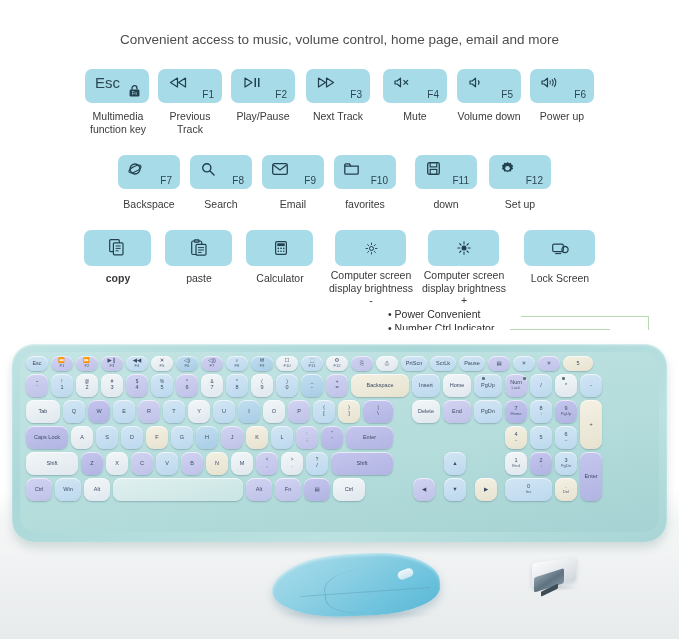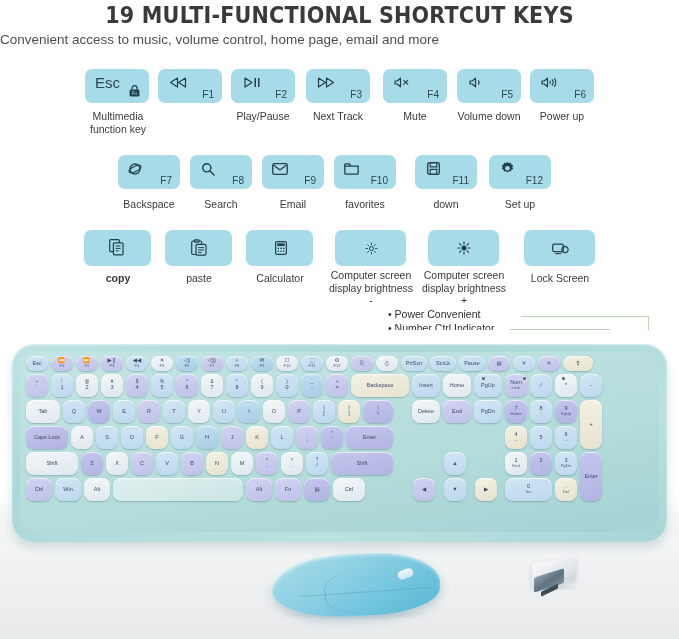--- a/index.html
+++ b/index.html
@@ -19,20 +19,21 @@
   
   .title {
     position: absolute; left: 0; top: 2px; width: 679px;
     text-align: center;
     font-size: 23px; font-weight: bold; letter-spacing: 0.2px;
     color: #3a3a3a;
     font-family: "DejaVu Sans Condensed", "Liberation Sans", sans-serif;
   }
   .subtitle {
     position: absolute; left: 0; top: 32px; width: 679px;
+    text-align: center;
     font-size: 13.5px; color: #4d4d4d;
   }
 
   
   .keycard {
     position: absolute;
     background: #a8dbe8;
     border-radius: 7px;
     height: 34px;
   }
@@ -191,21 +192,20 @@
     position: absolute; left: 0; top: 228px; width: 679px; height: 81px;
     background: linear-gradient(180deg,#f0f2f3 0%,#e8ebec 100%);
   }
   svg.ico { display:block; }
 </style>
 </head>
 <body>
 
 <div id="page">
 
-  <div class="title">19 MULTI-FUNCTIONAL SHORTCUT KEYS</div>
   <div class="subtitle">Convenient access to music, volume control, home page, email and more</div>
 
   <div class="keycard" style="left:85px;top:69px;width:64px;">
     <span class="kc-esc">Esc</span>
     <span class="kc-icon" style="left:auto;right:9px;top:16px;">
       <svg class="ico" width="11" height="12" viewBox="0 0 11 12">
           <rect x="0.6" y="4.6" width="9.8" height="7" rx="1.4" fill="#22404d"></rect>
           <path d="M3 4.6V3.2a2.5 2.5 0 0 1 5 0v1.4" stroke="#22404d" stroke-width="1.3" fill="none"></path>
           <text x="5.5" y="10" font-size="4.6" fill="#a8dbe8" text-anchor="middle" font-family="Liberation Sans">Fn</text>
         </svg>
@@ -216,20 +216,22 @@
 
   <div class="keycard" style="left:158px;top:69px;width:64px;">
     <span class="kc-icon" style="top:8px;left:11px;">
       <svg class="ico" width="18" height="11" viewBox="0 0 18 11">
           <path d="M8.5 1 1.5 5.5 8.5 10Z" fill="none" stroke="#22404d" stroke-width="1.2" stroke-linejoin="round"></path>
           <path d="M16.5 1 9.5 5.5 16.5 10Z" fill="none" stroke="#22404d" stroke-width="1.2" stroke-linejoin="round"></path>
         </svg>
     </span>
     <span class="kc-fn">F1</span>
   </div>
+  <div class="kclabel" style="left:148px;top:110px;width:84px;white-space:pre-line;">Previous
+Track</div>
 
   <div class="keycard" style="left:231px;top:69px;width:64px;">
     <span class="kc-icon" style="top:8px;left:13px;">
       <svg class="ico" width="17" height="11" viewBox="0 0 17 11">
           <path d="M1 1 8 5.5 1 10Z" fill="none" stroke="#22404d" stroke-width="1.2" stroke-linejoin="round"></path>
           <rect x="10.5" y="1" width="1.5" height="9" fill="#22404d"></rect>
           <rect x="14" y="1" width="1.5" height="9" fill="#22404d"></rect>
         </svg>
     </span>
     <span class="kc-fn">F2</span>

